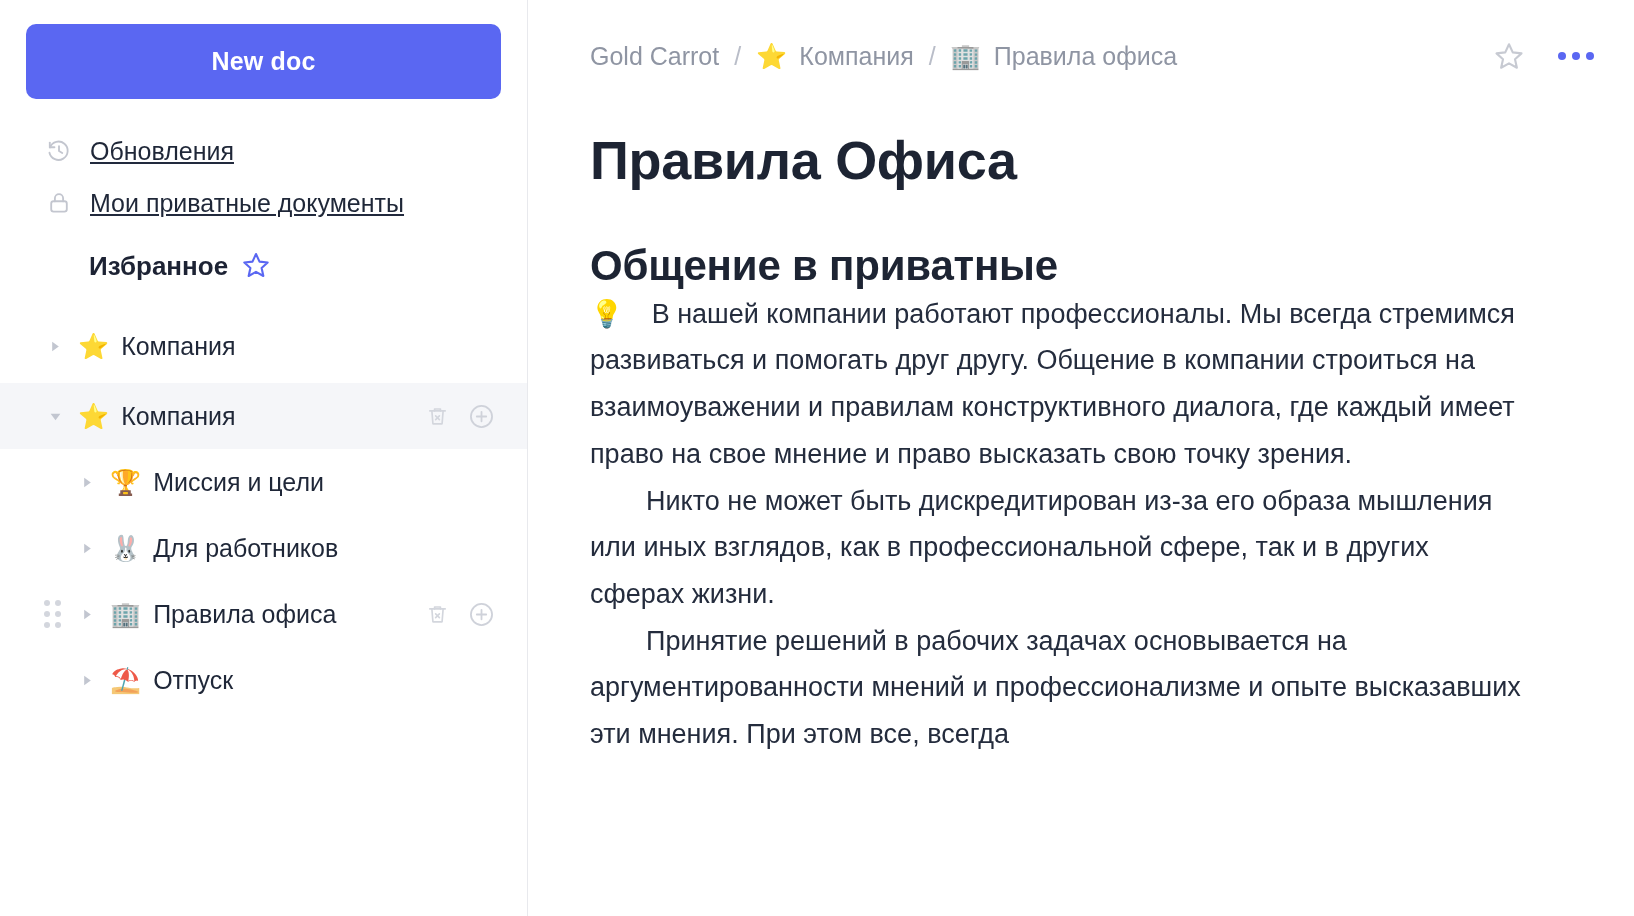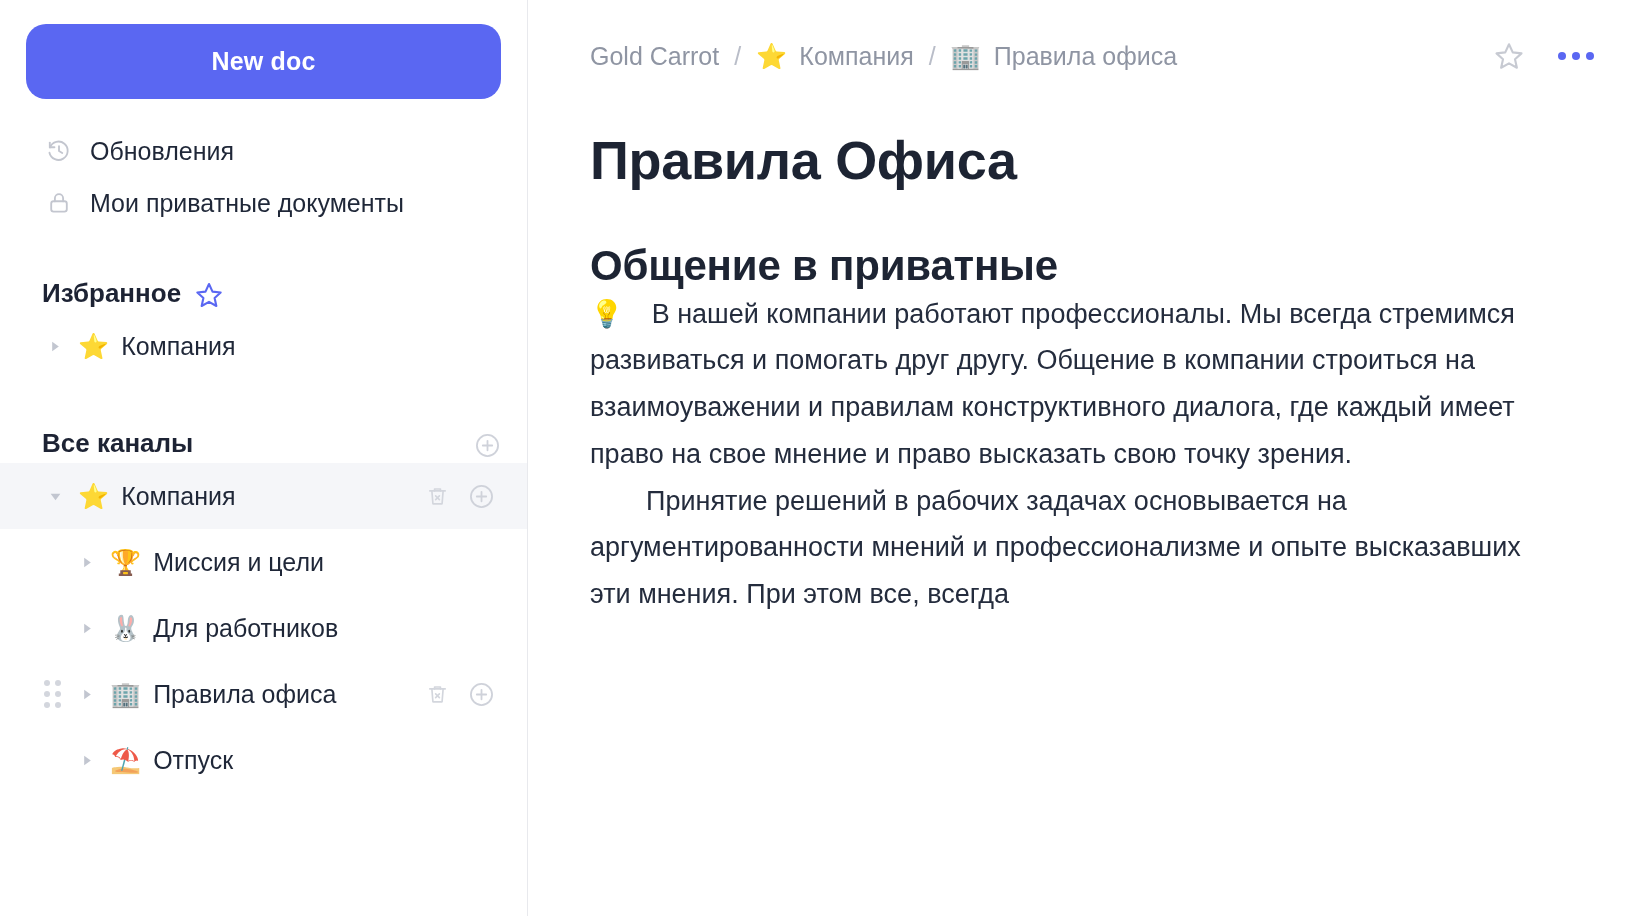--- a/index.html
+++ b/index.html
@@ -29,55 +29,57 @@
     overflow: hidden;
   }
   .newdoc-wrap { padding: 24px 26px 0 26px; }
   .newdoc-btn {
     display: block;
     width: 100%;
     height: 75px;
     background: #5a67f2;
     color: #ffffff;
     border: none;
-    border-radius: 20px;
+    border-radius: 10px;
     font-size: 25px;
     font-weight: bold;
     font-family: "Liberation Sans", sans-serif;
     cursor: pointer;
     letter-spacing: .2px;
   }
 
   .nav-list { margin-top: 26px; }
   .nav-item {
     display: flex;
     align-items: center;
     height: 52px;
     padding: 0 26px 0 44px;
     cursor: pointer;
     color: #222a3d;
     font-size: 25px;
+    text-decoration: underline;
   }
   .nav-item .ico {
     width: 30px;
     flex: 0 0 30px;
     display: flex;
     align-items: center;
     justify-content: center;
     margin-right: 16px;
     color: #c3c6cf;
   }
   .nav-item .lbl { font-size: 25px; color: #1f2738; white-space: nowrap; }
 
   .section-head {
     display: flex;
-    align-items: flex-end;
+    align-items: flex-start;
     padding: 0 26px 0 42px;
     height: 58px;
     margin-top: 22px;
+    margin-left: 47px;
   }
   .section-head .stitle {
     font-size: 26px;
     font-weight: bold;
     color: #1d2334;
     white-space: nowrap;
   }
   .section-head .star-accent { margin-left: 14px; display: flex; align-items: center; }
   .section-head .spacer { flex: 1 1 auto; }
   .section-head .plus { display: flex; align-items: center; }
@@ -251,30 +253,20 @@
         <span class="caret">
           <svg width="11" height="11" viewBox="0 0 10 10">
               <polygon points="2,0.6 8,5 2,9.4" fill="#c2c6d0"></polygon>
             </svg>
         </span>
         <span class="emoji">⭐</span>
         <span class="t-lbl">Компания</span>
       </div>
     </div>
 
-    <div class="section-head">
-      <span class="stitle">Все каналы</span>
-      <span class="spacer"></span>
-      <span class="plus">
-        <svg width="27" height="27" viewBox="0 0 24 24" fill="none" stroke="#cfd2da" stroke-width="1.6" stroke-linecap="round">
-          <circle cx="12" cy="12" r="9.4"></circle>
-            <path d="M12 7.8v8.4M7.8 12h8.4"></path>
-        </svg>
-      </span>
-    </div>
 
     <div class="tree">
 
       <div class="tree-row depth-1 selected">
         <span class="caret">
           <svg width="11" height="11" viewBox="0 0 10 10">
               <polygon points="0.6,2.5 9.4,2.5 5,8.4" fill="#c2c6d0"></polygon>
             </svg>
         </span>
         <span class="emoji">⭐</span>
@@ -394,18 +386,19 @@
         </span>
       </div>
     </div>
 
     <div class="doc">
       <h1>Правила Офиса</h1>
       <h2>Общение в приватные</h2>
 
       <div class="body-block">
         <p class="first"><span class="bulb">💡</span><span>В нашей компании работают профессионалы. Мы всегда стремимся развиваться и помогать друг другу. Общение в компании строиться на взаимоуважении и правилам конструктивного диалога, где каждый имеет право на свое мнение и право высказать свою точку зрения.</span></p>
+        <p>Никто не может быть дискредитирован из-за его образа мышления или иных взглядов, как в профессиональной сфере, так и в других сферах жизни.</p>
         <p>Принятие решений в рабочих задачах основывается на аргументированности мнений и профессионализме и опыте высказавших эти мнения. При этом все, всегда</p>
       </div>
     </div>
 
   </section>
 </div>
 
 </body></html>

